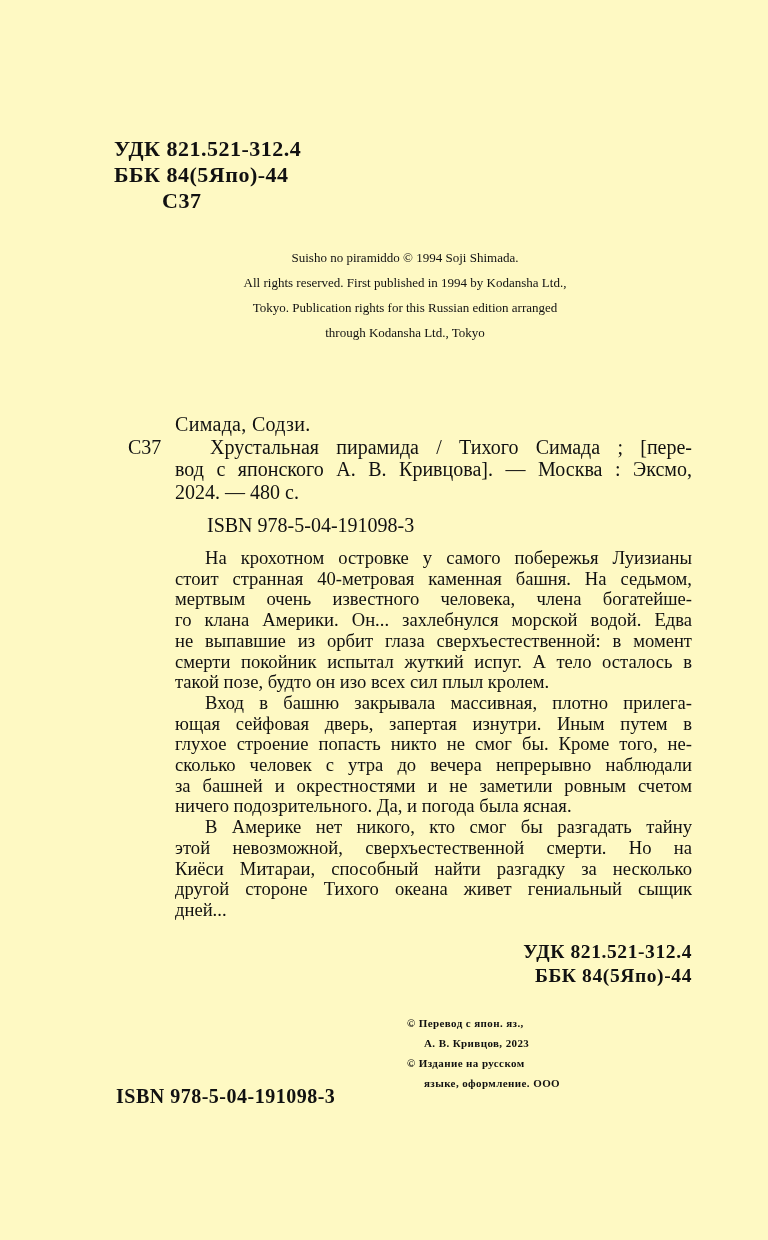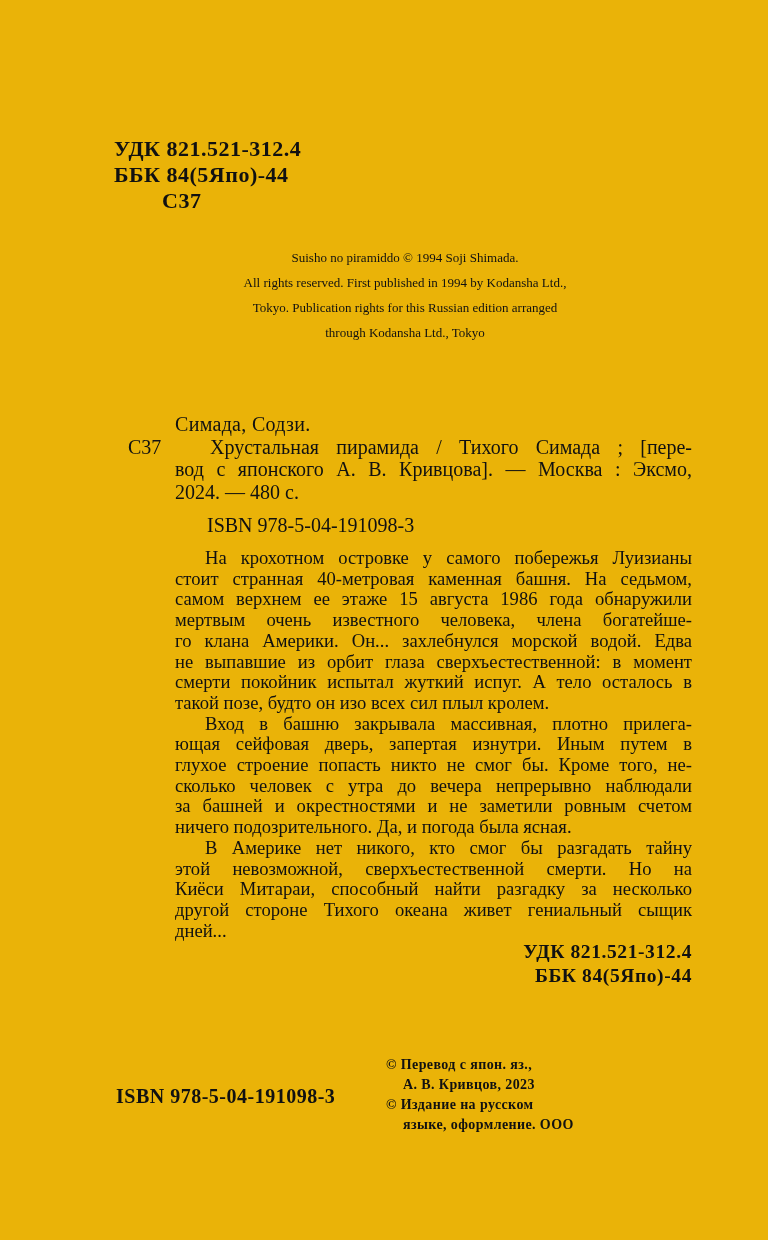--- a/index.html
+++ b/index.html
@@ -4,21 +4,21 @@
 <style>
   html, body {
     margin: 0;
     padding: 0;
     background: #ffffff;
   }
   .page {
     position: relative;
     width: 768px;
     height: 1240px;
-    background: #eab308;
+    background: #fef9c3;
     color: #111;
     font-family: "Liberation Serif", "DejaVu Serif", serif;
     overflow: hidden;
   }
   .line { white-space: nowrap; }
   .wrapline { white-space: normal; }
   .just { text-align: justify; text-align-last: justify; white-space: normal; }
   .plast { text-align: left; text-align-last: left; }
   .first { padding-left: 30px; }
 
@@ -86,28 +86,27 @@
     top: 940px;
     text-align: right;
     font-weight: bold;
     font-size: 19.5px;
     line-height: 23.5px;
     letter-spacing: 0.6px;
   }
 
   #copyright-notices {
     position: absolute;
-    left: 386px;
+    left: 407px;
     top: 1013px;
     width: 310px;
     font-weight: bold;
-    font-size: 14px;
+    font-size: 11px;
     line-height: 20px;
     letter-spacing: 0.4px;
-    margin-top: 42px;
   }
   #copyright-notices .cont { padding-left: 17px; }
 
   #isbn-bottom {
     position: absolute;
     left: 116px;
     top: 1085px;
     font-weight: bold;
     font-size: 20px;
     letter-spacing: 0.5px;
@@ -139,21 +138,20 @@
       <div class="just">вод с японского А. В. Кривцова]. — Москва : Эксмо,</div>
       <div class="line plast">2024. — 480 с.</div>
       <div class="bib-isbn">ISBN 978-5-04-191098-3</div>
     </div>
   </div>
 
   <div id="annotation">
     <div>
       <div class="just first">На крохотном островке у самого побережья Луизианы</div>
       <div class="just">стоит странная 40-метровая каменная башня. На седьмом,</div>
-      <div class="just">самом верхнем ее этаже 15 августа 1986 года обнаружили</div>
       <div class="just">мертвым очень известного человека, члена богатейше-</div>
       <div class="just">го клана Америки. Он... захлебнулся морской водой. Едва</div>
       <div class="just">не выпавшие из орбит глаза сверхъестественной: в момент</div>
       <div class="just">смерти покойник испытал жуткий испуг. А тело осталось в</div>
       <div class="line plast">такой позе, будто он изо всех сил плыл кролем.</div>
     </div>
     <div>
       <div class="just first">Вход в башню закрывала массивная, плотно прилега-</div>
       <div class="just">ющая сейфовая дверь, запертая изнутри. Иным путем в</div>
       <div class="just">глухое строение попасть никто не смог бы. Кроме того, не-</div>

